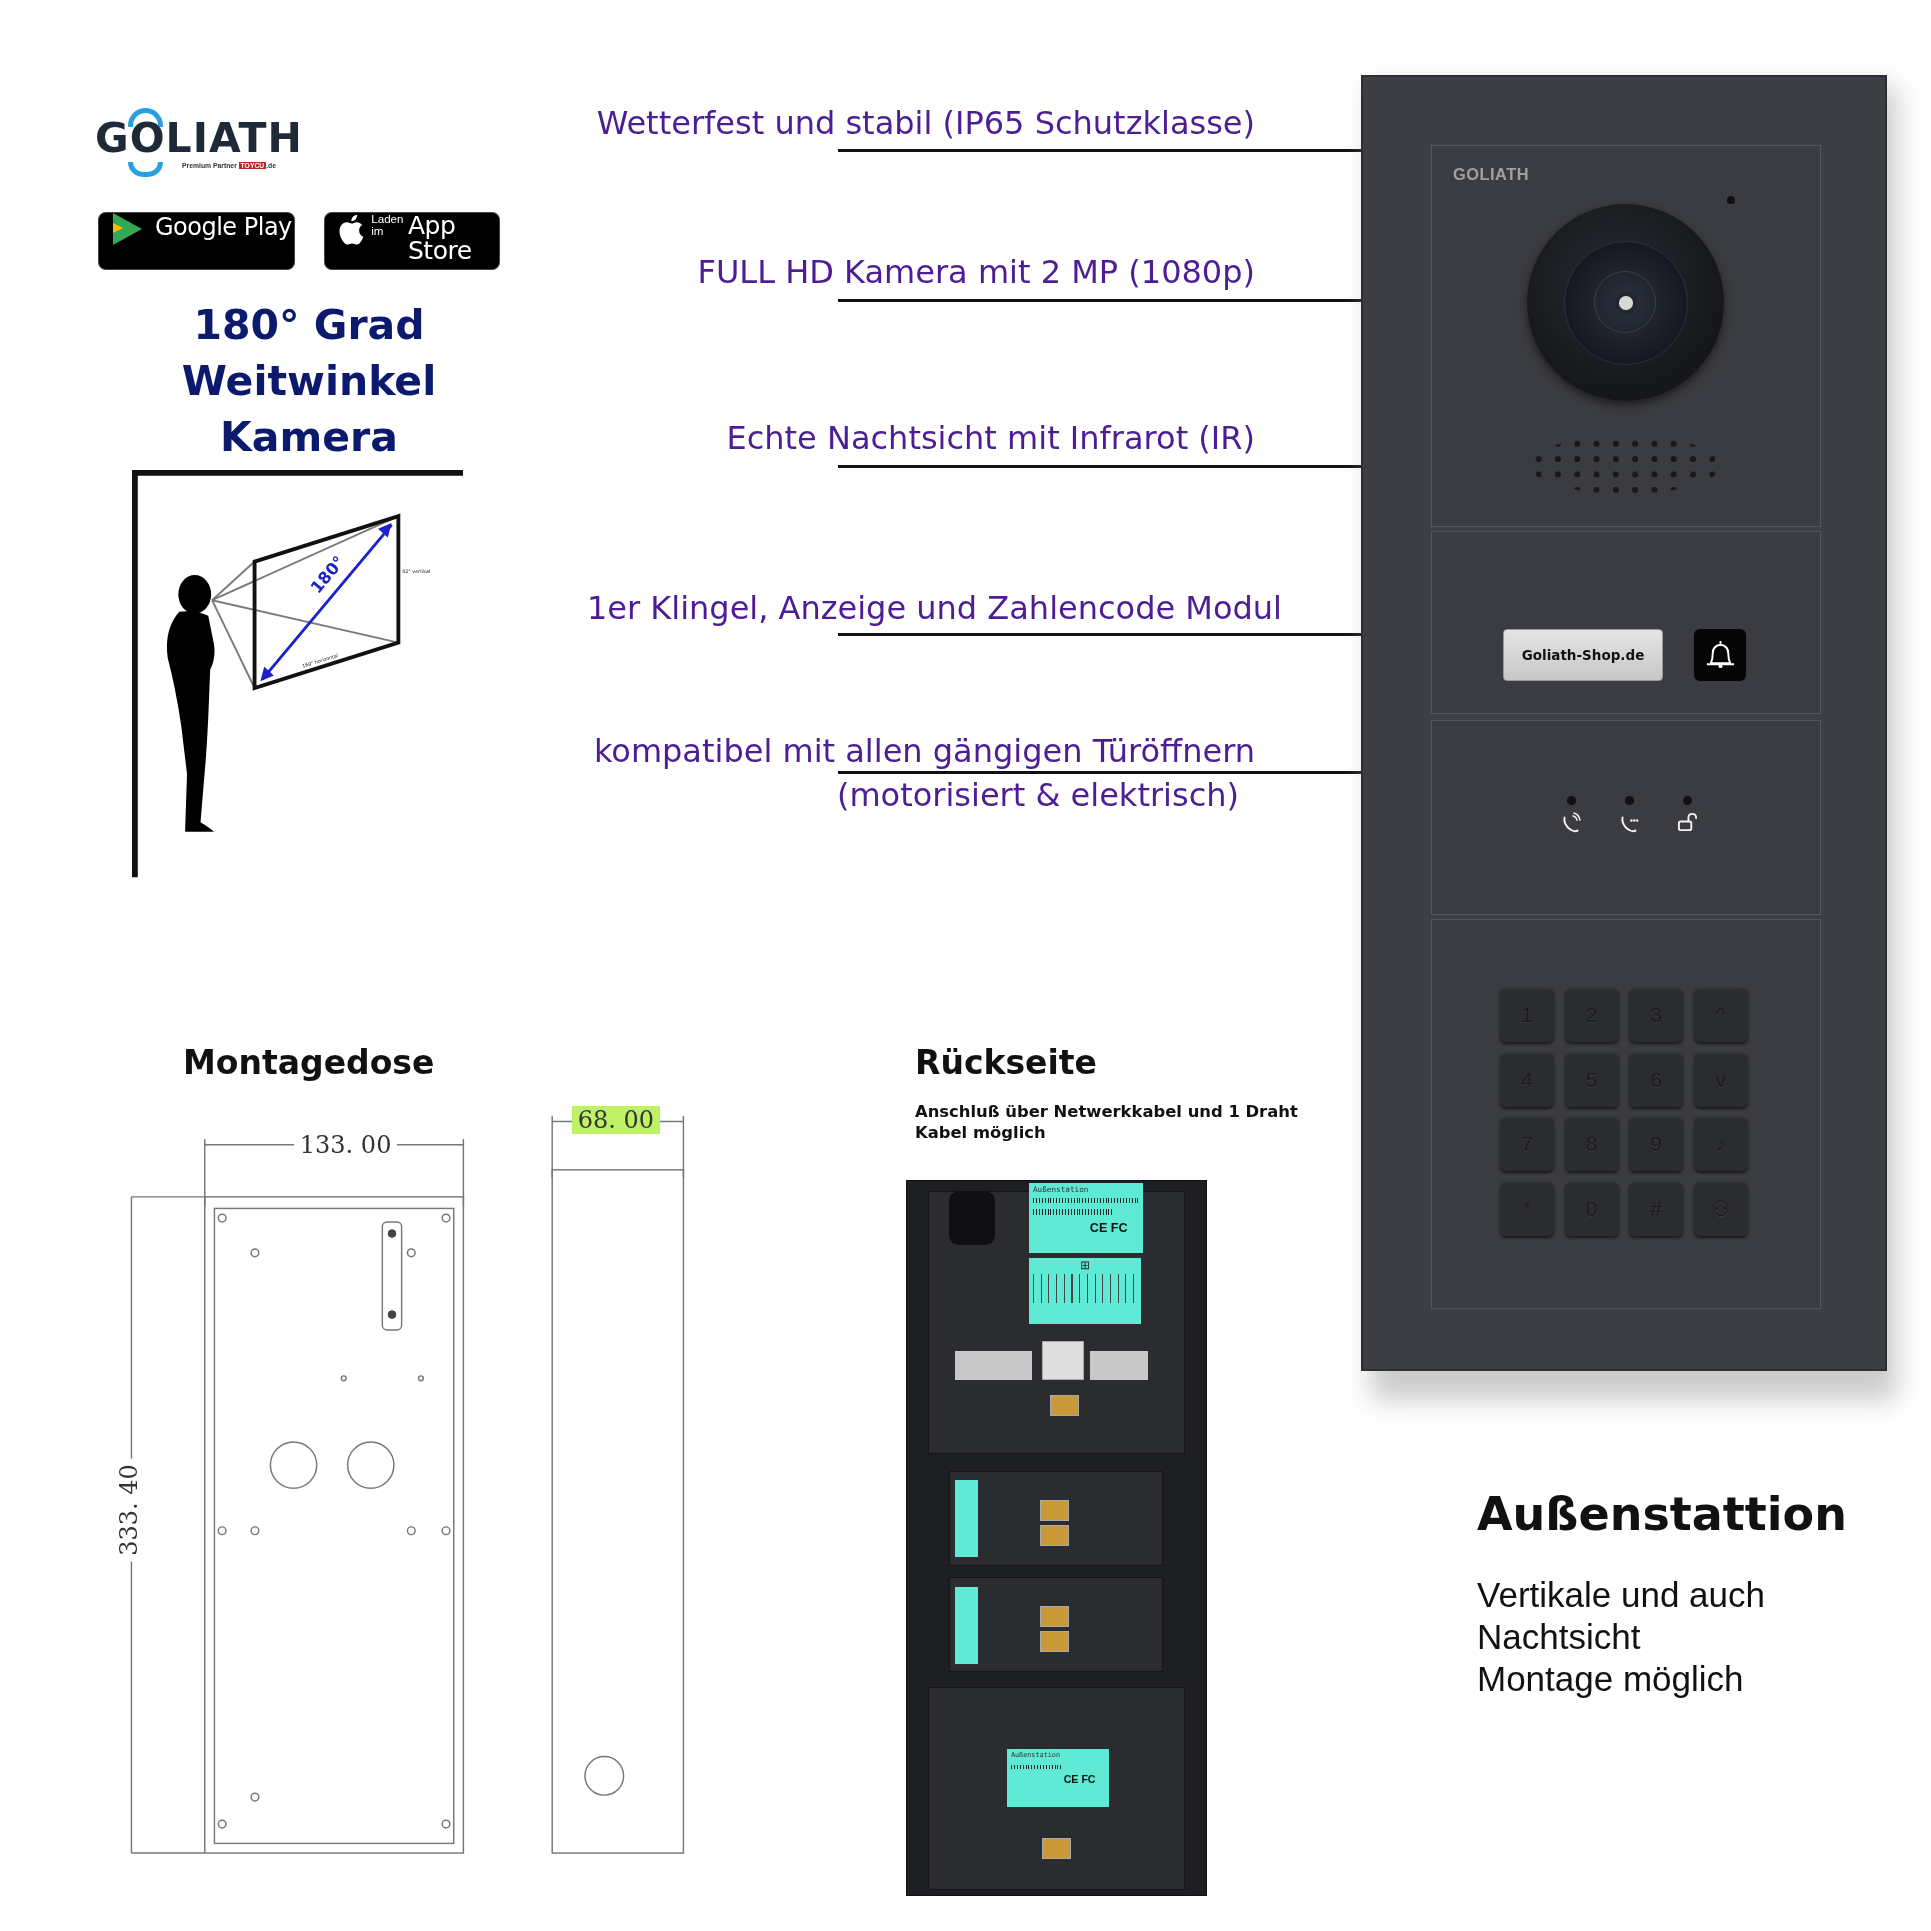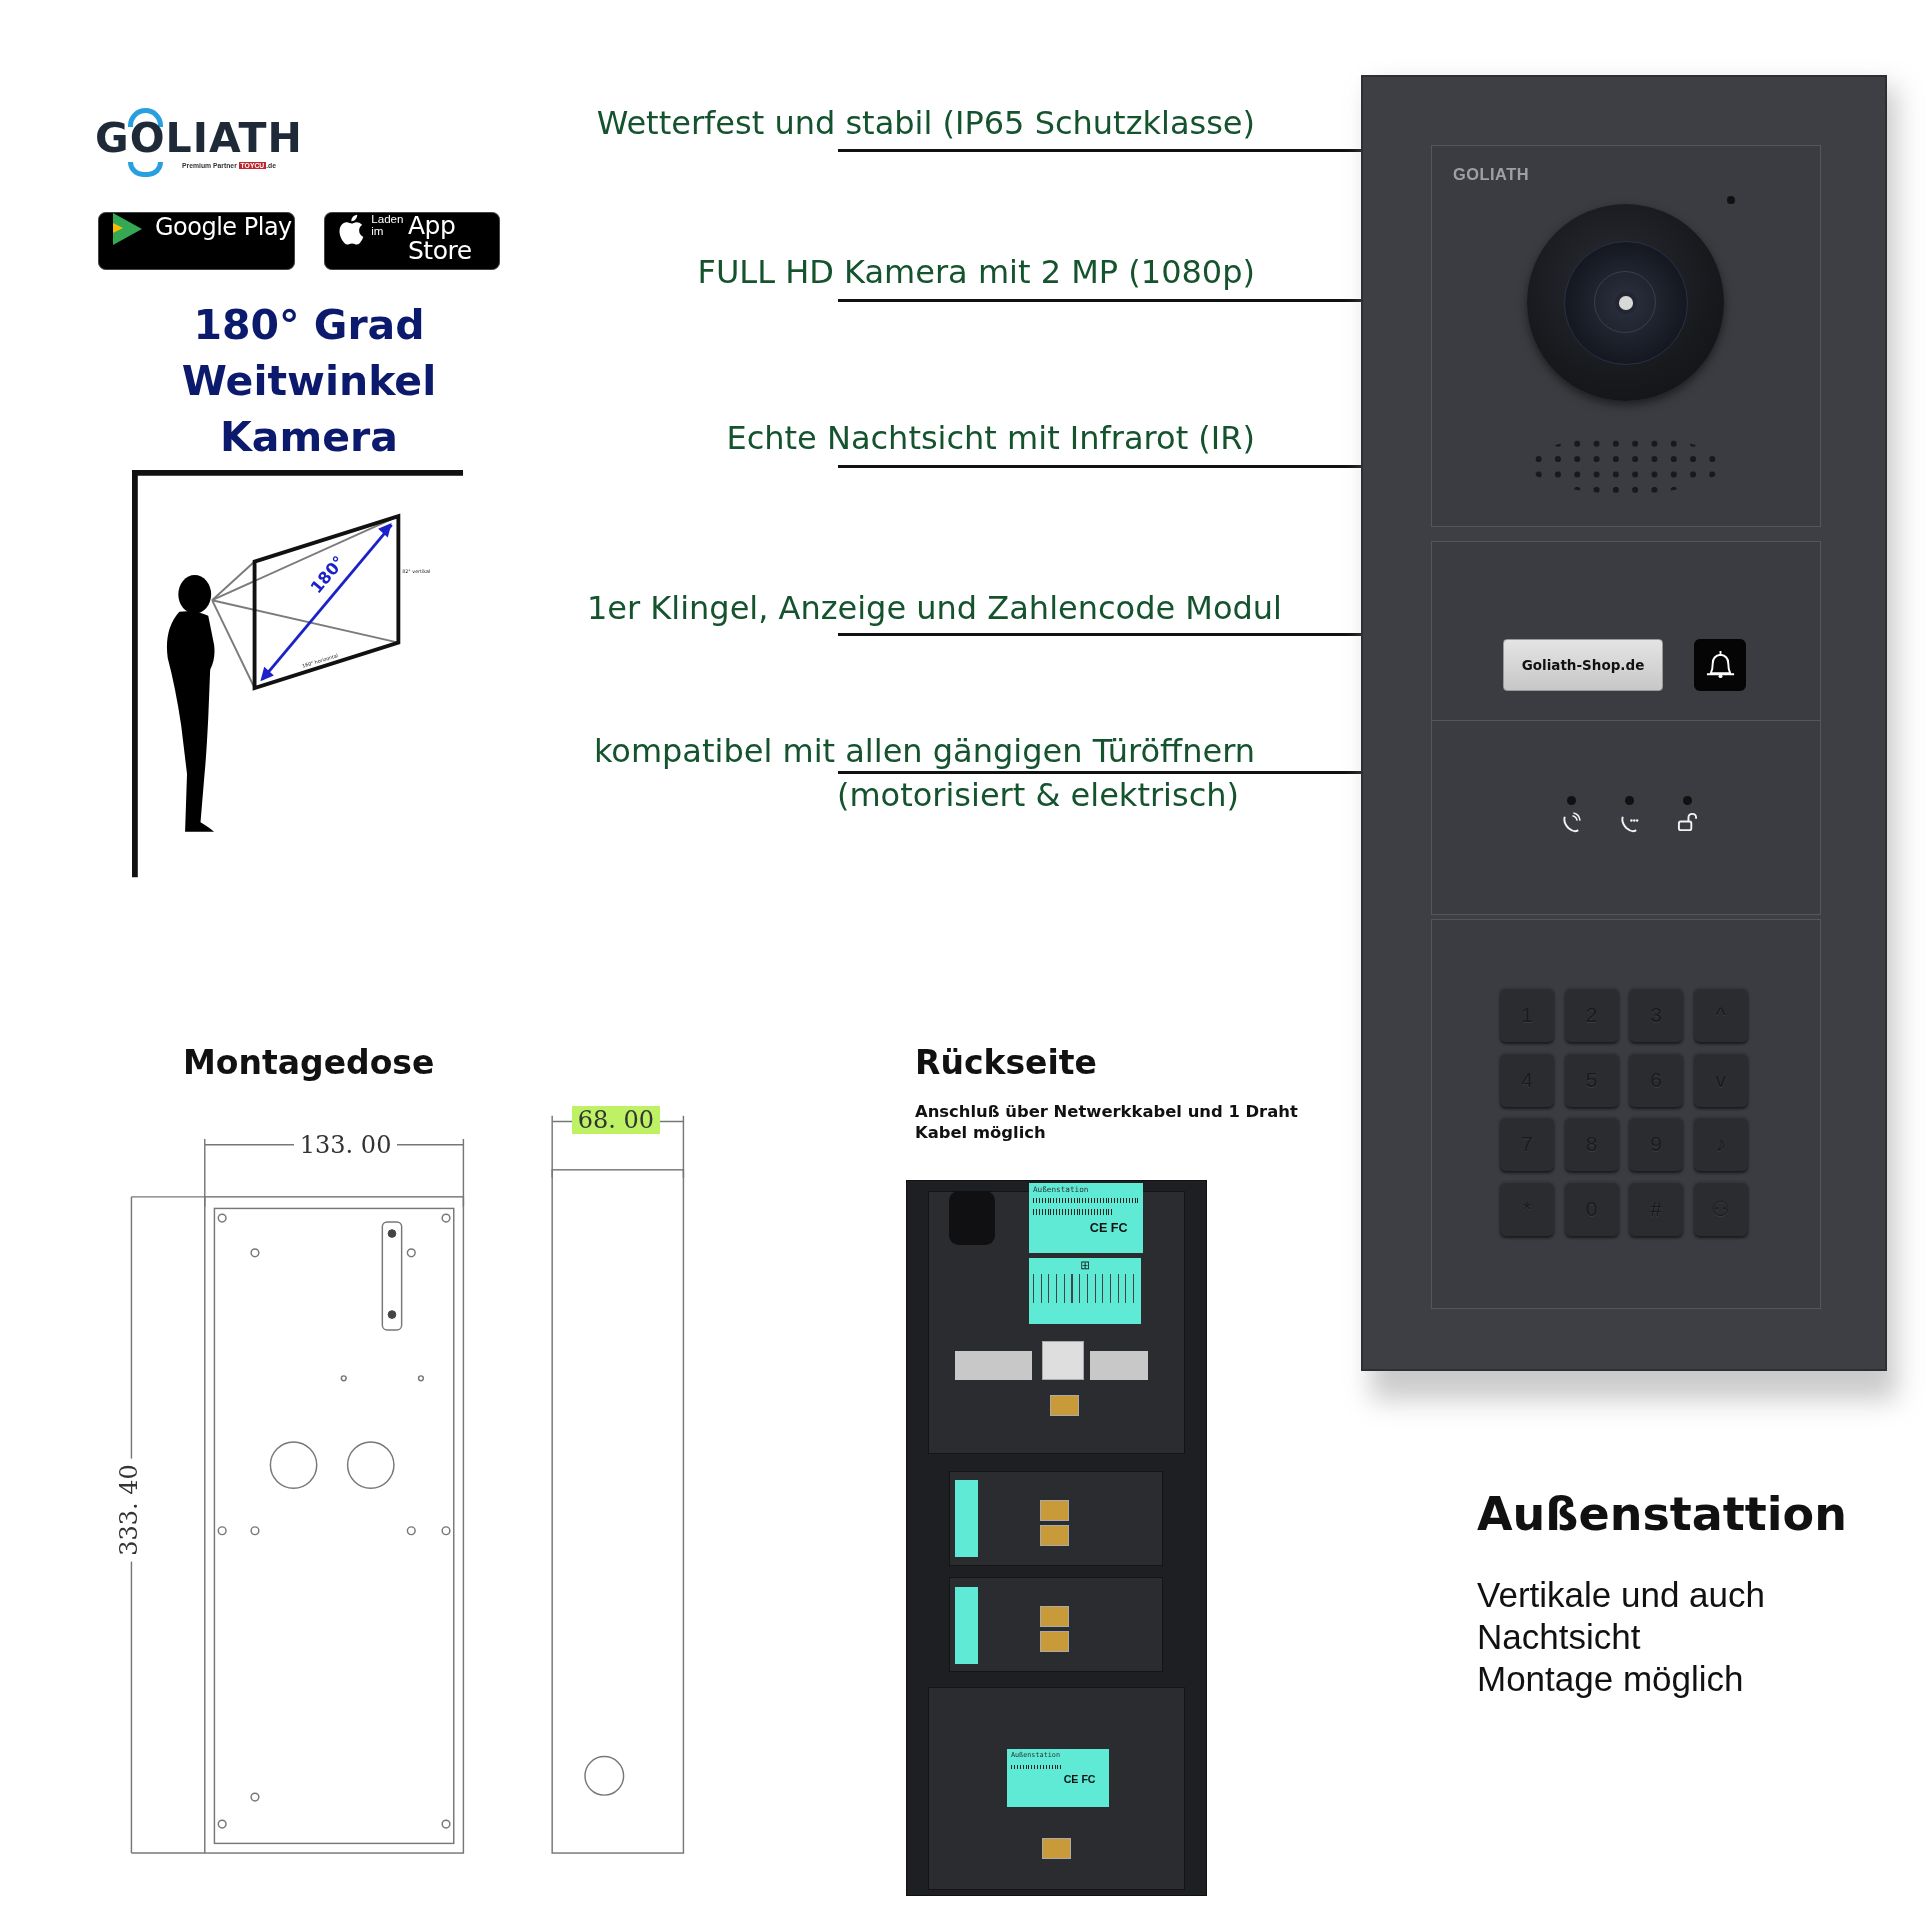--- a/index.html
+++ b/index.html
@@ -26,29 +26,29 @@
   .appstore .txt { margin-left: 7.7px; display: flex; flex-direction: row; line-height: 1; }
   .appstore .small { font-size: 11.6px; }
   .appstore .big { font-size: 25px; font-family: "DejaVu Sans", sans-serif; letter-spacing: -0.5px; }
 
   .headline { left: 87px; top: 297px; width: 444px; text-align: center; color: #0c1a6e; font-weight: bold; font-size: 41px; line-height: 56px; font-family: "DejaVu Sans", sans-serif; }
 
   
   .angle-diagram { left: 129px; top: 467px; width: 338px; height: 415px; }
 
   
-  .feature { font-family: "DejaVu Sans", sans-serif; font-size: 32px; color: #14532d; text-align: right; white-space: nowrap; }
+  .feature { font-family: "DejaVu Sans", sans-serif; font-size: 32px; color: #4c1d95; text-align: right; white-space: nowrap; }
   .feature-line { height: 2.9px; background: #111; }
 
   
   .device-shadow { left: 1371px; top: 87px; width: 526px; height: 1313px; background: #bdbdbd; filter: blur(13.5px); opacity: .8; }
   .device { left: 1361px; top: 75px; width: 526px; height: 1296px; background: #3e3f44; border: 2.9px solid #2e2f33; }
   .module { position: absolute; left: 68px; width: 390px; background: #3b3c41; border: 1.9px solid #55565b; }
   .mod-cam { top: 68px; height: 382px; }
-  .mod-name { top: 464px; height: 183px; text-align: right; }
+  .mod-name { top: 454px; height: 183px; text-align: right; }
   .mod-led { top: 643px; height: 195px; }
   .mod-key { top: 842px; height: 390px; }
 
   .dev-logo { position: absolute; left: 21px; top: 19.3px; font-size: 16.4px; font-weight: bold; color: #9fa0a4; letter-spacing: 0.5px; }
   .ir-dot { position: absolute; left: 295px; top: 50px; width: 7.7px; height: 7.7px; border-radius: 50%; background: #111; }
   .cam-outer { position: absolute; left: 95px; top: 58px; width: 197px; height: 197px; border-radius: 50%; background: radial-gradient(circle at 45% 40%, #2a2c33 0%, #18191d 60%, #101114 100%); box-shadow: 0 3.9px 9.7px rgba(0,0,0,.5); }
   .cam-inner { position: absolute; left: 37px; top: 37px; width: 124px; height: 124px; border-radius: 50%; background: radial-gradient(circle at 50% 50%, #2c3140 0%, #151820 70%); border: 1.9px solid #27304a; }
   .cam-ring { position: absolute; left: 29px; top: 29px; width: 62px; height: 62px; border-radius: 50%; border: 1.9px solid #3a3f4e; }
   .cam-pupil { position: absolute; left: 54px; top: 54px; width: 13.5px; height: 13.5px; border-radius: 50%; background: #d8d8d8; box-shadow: 0 0 0 3.9px #23262f; }
   .speaker { position: absolute; left: 97px; top: 290px; width: 193px; height: 58px; background-image: radial-gradient(circle, #151518 2.9px, transparent 3.4px); background-size: 19.3px 15.4px; opacity: .9; clip-path: ellipse(50% 50% at 50% 50%); }

